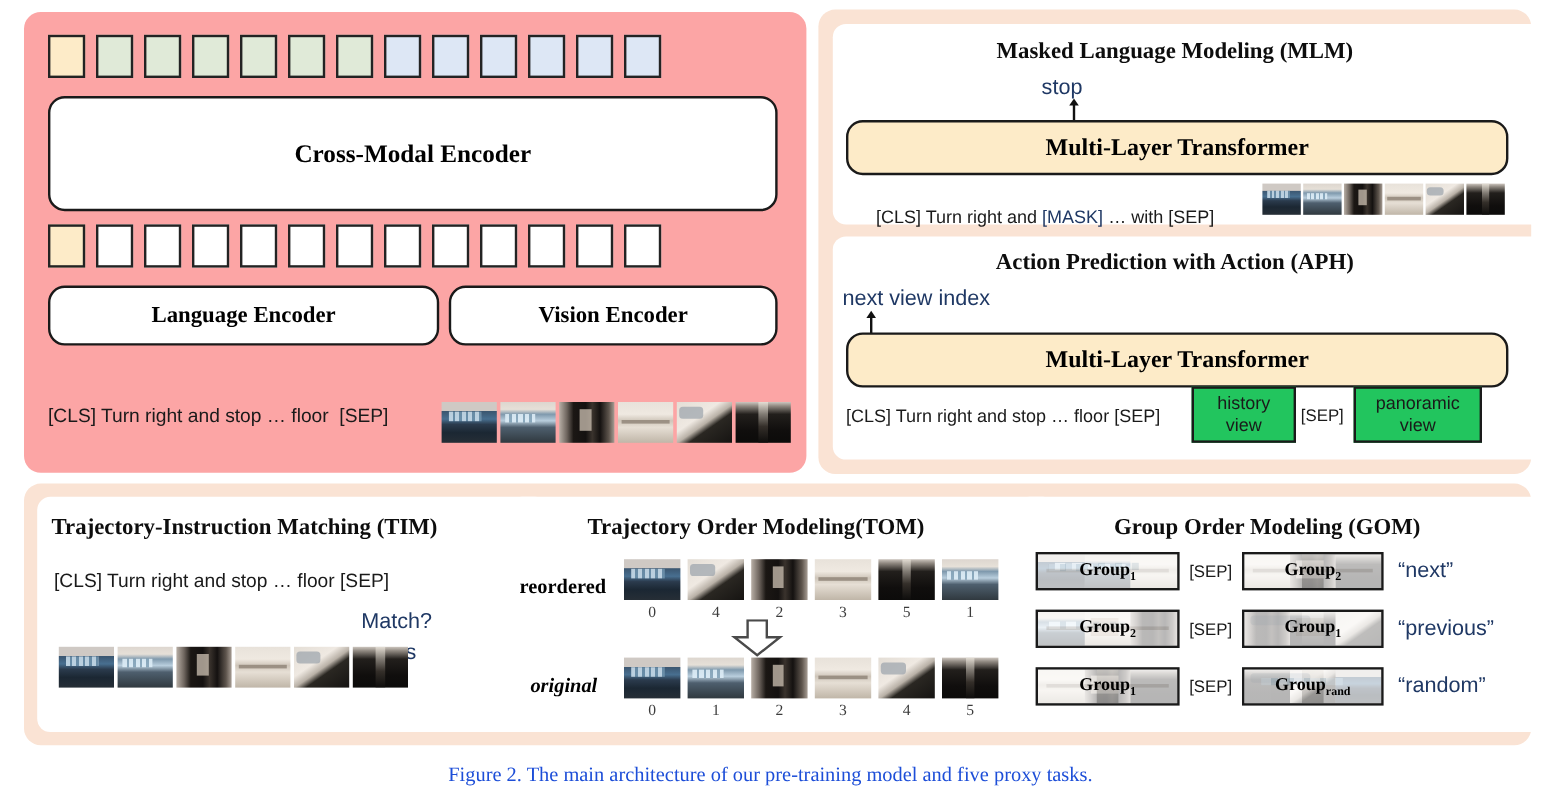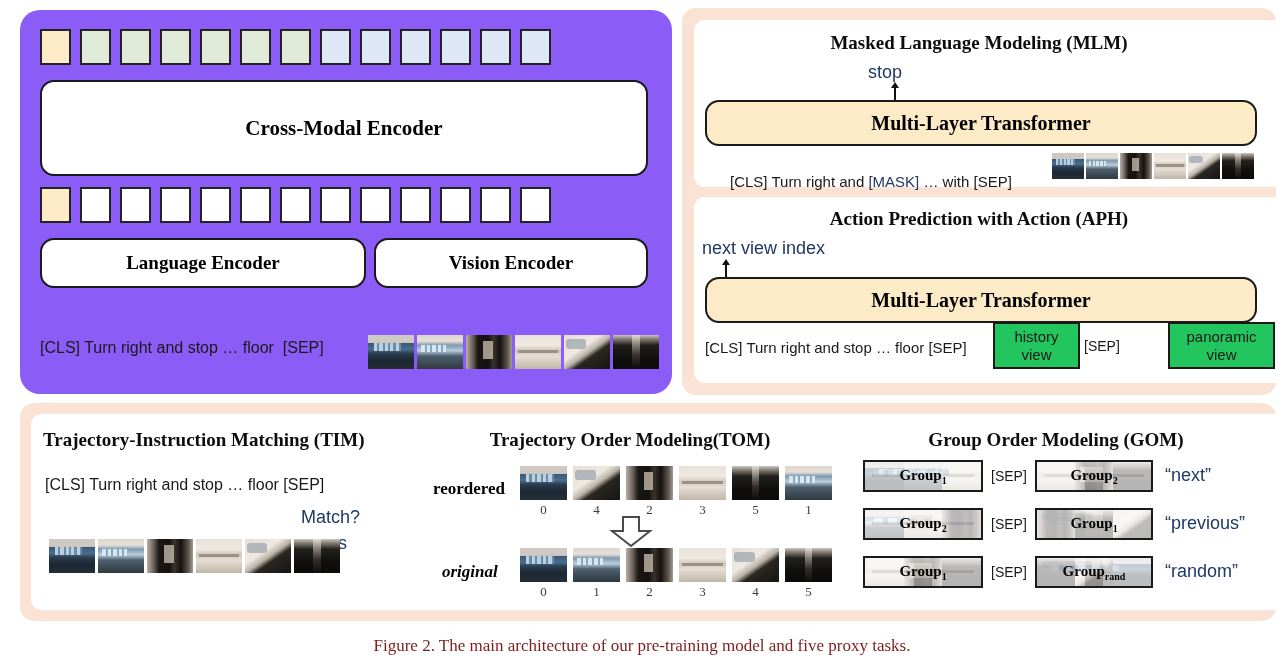--- a/index.html
+++ b/index.html
@@ -11,21 +11,21 @@
   .fig{position:absolute;left:0;top:0;width:1284px;height:667px;}
 
   
   .peach-right{position:absolute;left:682px;top:8px;width:594px;height:387px;
     background:#FAE3D4;border-radius:14px;}
   .peach-bottom{position:absolute;left:20px;top:403px;width:1256px;height:218px;
     background:#FAE3D4;border-radius:14px;}
 
   
   .gray-panel{position:absolute;left:20px;top:10px;width:652px;height:384px;
-    background:#8b5cf6;border-radius:20px;}
+    background:#fca5a5;border-radius:14px;}
 
   
   .card{position:absolute;background:#ffffff;border-radius:11px;padding-left:44px;}
 
   
   .tokrow{position:absolute;display:flex;gap:0;}
   .tok{width:31px;height:36px;border:2px solid #232323;box-sizing:border-box;margin-right:9px;}
   .tok.y{background:#FDEBC8;}
   .tok.g{background:#E0EAD8;}
   .tok.b{background:#DDE7F5;}
@@ -95,21 +95,21 @@
     text-align:center;font-family:"Liberation Sans", sans-serif;font-size:15px;
     color:#1a1a1a;line-height:1.15;}
 
   
   .bigarrow{position:absolute;}
 
   .numlbl{position:absolute;font-family:"Liberation Serif", serif;font-size:13px;color:#3c3c3c;
      text-align:center;}
 
   .caption{position:absolute;left:0;top:636px;width:1284px;text-align:center;
-    font-family:"Liberation Serif", serif;font-size:17px;color:#7f1d1d;}
+    font-family:"Liberation Serif", serif;font-size:17px;color:#1d4ed8;}
 </style>
 </head>
 <body>
 
 <div class="fig">
 
   <div class="peach-right"></div>
   <div class="peach-bottom"></div>
 
   <div class="gray-panel">
@@ -212,21 +212,21 @@
 
     <div class="sans" style="position:absolute;left:11px;top:142px;font-size:15px;white-space:pre;">[CLS] Turn right and stop … floor [SEP]</div>
 
     <div class="viewbox" style="left:299px;top:125px;width:87px;height:47px;">
       <span style="white-space:pre-line;">history
 view</span>
     </div>
 
     <div class="sep" style="left:390px;top:141px;">[SEP]</div>
 
-    <div class="viewbox" style="left:434px;top:125px;width:107px;height:47px;margin-left:40px;">
+    <div class="viewbox" style="left:434px;top:125px;width:107px;height:47px;">
       <span style="white-space:pre-line;">panoramic
 view</span>
     </div>
   </div>
 
   <div class="card" style="left:31px;top:414px;width:382px;height:196px;">
 
     <div class="title" style="left:12px;top:15px;width:360px;text-align:left;font-size:19px;">Trajectory-Instruction Matching (TIM)</div>
 
     <div class="sans" style="position:absolute;left:14px;top:62px;font-size:16px;white-space:pre;">[CLS] Turn right and stop … floor [SEP]</div>

